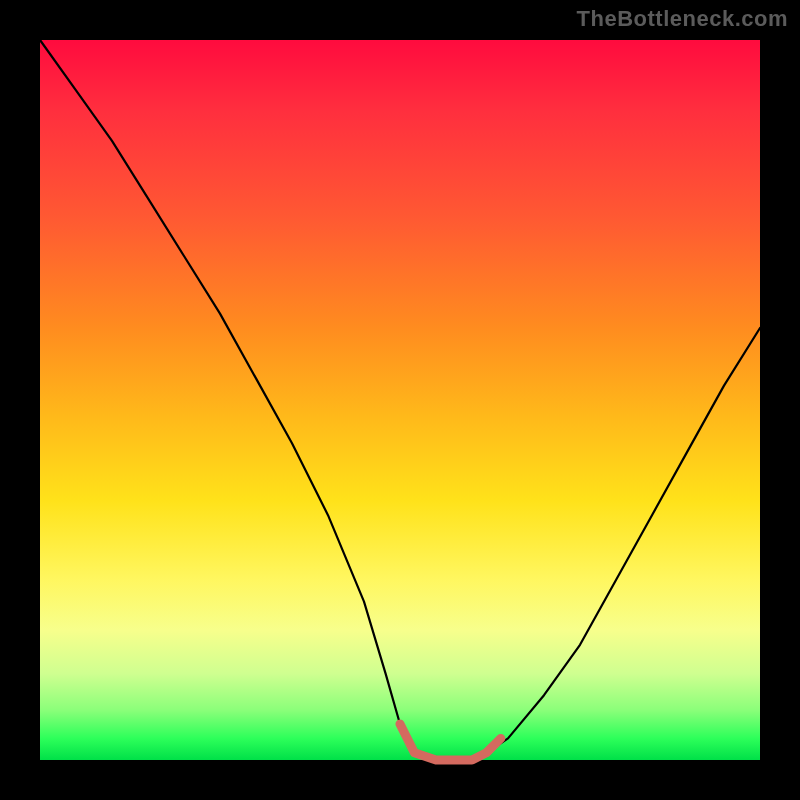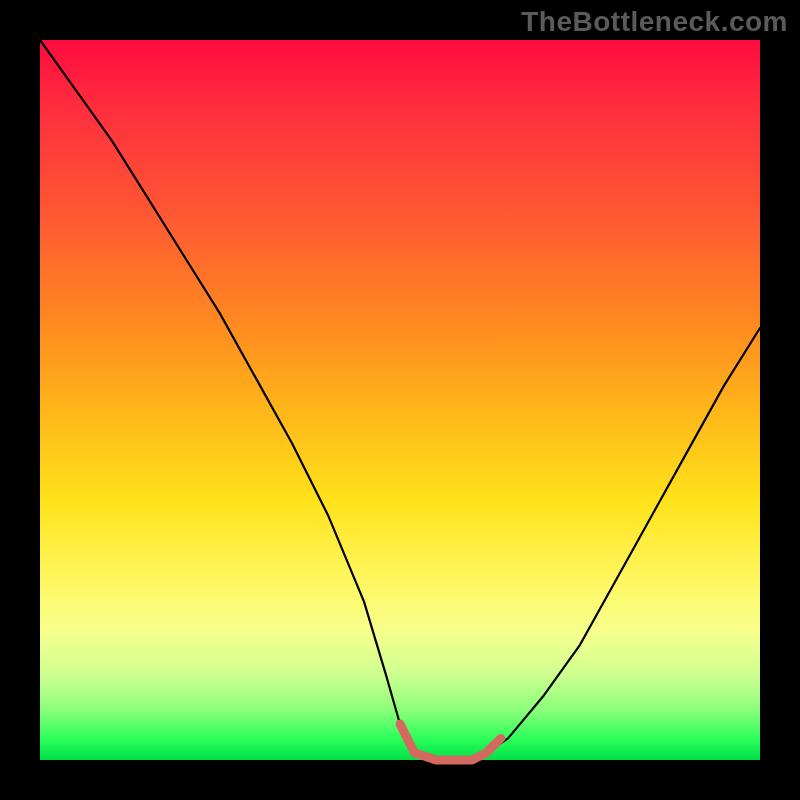--- a/index.html
+++ b/index.html
@@ -37,21 +37,21 @@
       #8cff7a 93%,
       #2dff5a 97%,
       #00e048 100%
     );
   }
   .watermark {
     position: absolute;
     top: 6px;
     right: 12px;
     color: #5b5b5b;
-    font-size: 28px;
+    font-size: 22px;
     font-weight: 600;
     letter-spacing: 0.5px;
     user-select: none;
   }
   svg.curve-layer {
     position: absolute;
     left: 0;
     top: 0;
     width: 720px;
     height: 720px;

